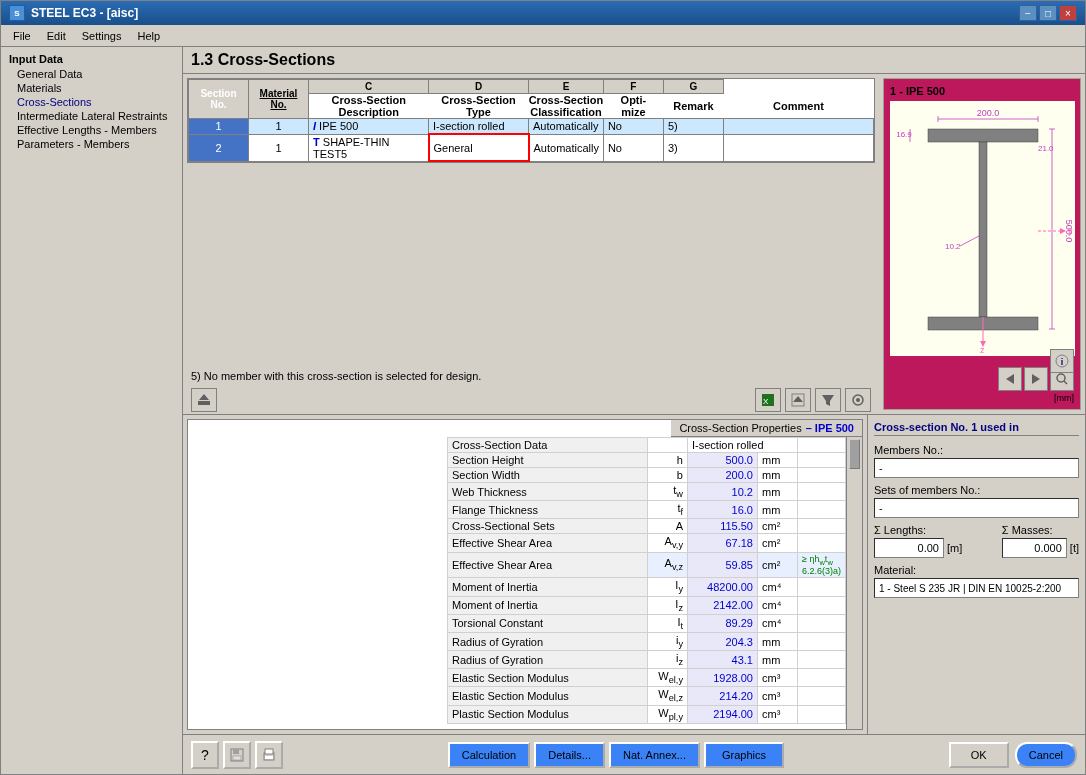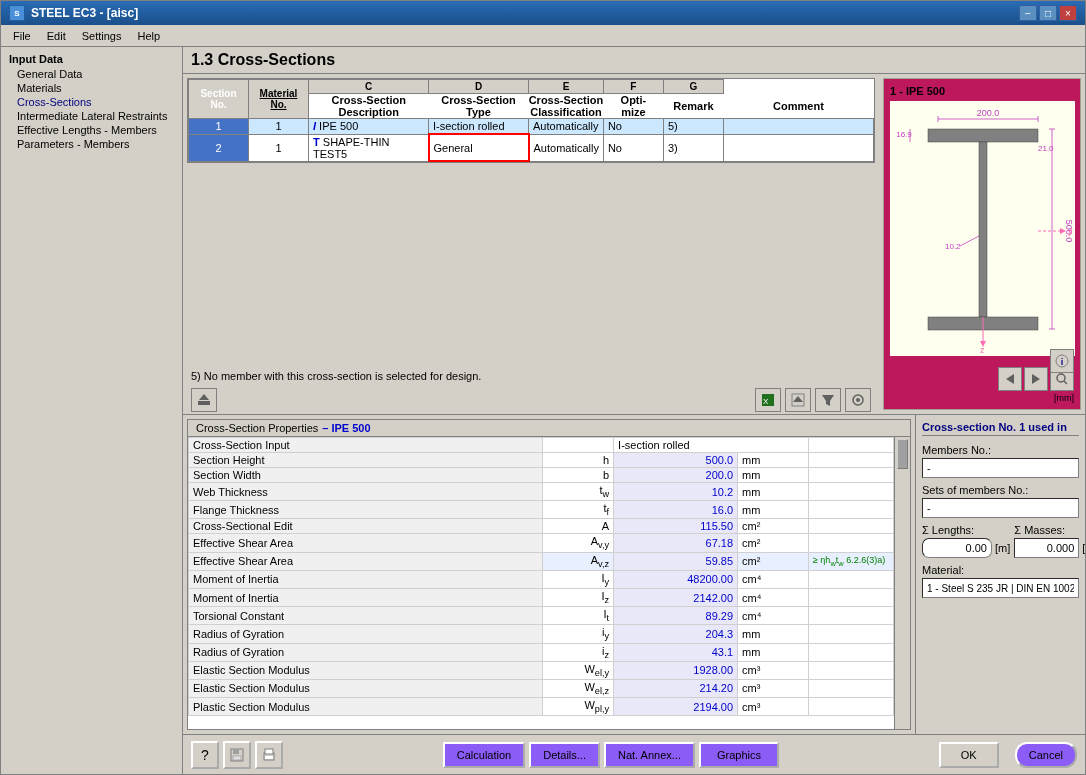--- a/index.html
+++ b/index.html
@@ -62,36 +62,36 @@
     .properties-header { background: #d4d0c8; padding: 2px 8px; font-size: 11px; border-bottom: 1px solid #808080; display: flex; gap: 4px; }
     .props-table { width: 100%; border-collapse: collapse; font-size: 11px; }
     .props-table tr td { border: 1px solid #d0d0d0; padding: 1px 4px; }
     .props-table tr td:first-child { background: #f0f0f0; width: 200px; }
     .props-table tr td:nth-child(2) { width: 40px; text-align: right; }
     .props-table tr td:nth-child(3) { text-align: right; color: #0000cc; background: #e8e8f8; width: 70px; }
     .props-table tr td:nth-child(4) { width: 40px; }
     .props-table tr td:nth-child(5) { font-size: 10px; color: #008000; }
     
     
-    .info-panel { width: 170px; background: #d4d0c8; border-left: 1px solid #808080; padding: 6px; display: flex; flex-direction: column; gap: 6px; }
+    .info-panel { width: 218px; background: #d4d0c8; border-left: 1px solid #808080; padding: 6px; display: flex; flex-direction: column; gap: 6px; }
     .info-title { font-size: 11px; font-weight: bold; color: #000080; border-bottom: 1px solid #808080; padding-bottom: 2px; margin-bottom: 2px; }
     .info-label { font-size: 11px; margin-bottom: 2px; }
     .info-input { width: 100%; background: white; border: 1px inset #808080; padding: 2px 4px; font-size: 11px; height: 20px; }
     .info-row { display: flex; justify-content: space-between; align-items: center; gap: 4px; }
     .info-input-half { flex: 1; background: white; border: 1px inset #808080; padding: 2px 4px; font-size: 11px; height: 20px; text-align: right; }
     .info-unit { font-size: 11px; }
     .info-material { width: 100%; background: white; border: 1px inset #808080; padding: 2px 4px; font-size: 10px; height: 20px; }
     
     
     .bottom-toolbar { height: 40px; background: #d4d0c8; border-top: 1px solid #808080; display: flex; align-items: center; padding: 0 8px; gap: 4px; justify-content: space-between; }
     .toolbar-left { display: flex; gap: 4px; }
     .toolbar-center { display: flex; gap: 4px; }
-    .toolbar-right { display: flex; gap: 16px; }
-    
-    .btn { height: 26px; padding: 0 12px; background: #8b5cf6; border: 2px outset #ffffff; cursor: pointer; font-size: 11px; display: flex; align-items: center; justify-content: center; min-width: 60px; }
+    .toolbar-right { display: flex; gap: 6px; }
+    
+    .btn { height: 26px; padding: 0 12px; background: #3b82f6; border: 2px outset #ffffff; cursor: pointer; font-size: 11px; display: flex; align-items: center; justify-content: center; min-width: 60px; }
     .btn.primary { background: #d4d0c8; }
     .btn-icon { width: 28px; height: 28px; background: #d4d0c8; border: 2px outset #ffffff; cursor: pointer; display: flex; align-items: center; justify-content: center; font-size: 14px; }
     
     .props-scroll { display: flex; flex-direction: row; flex: 1; overflow: hidden; }
     .props-content { flex: 1; overflow-y: auto; }
     .props-scrollbar { width: 16px; background: #d4d0c8; border-left: 1px solid #808080; display: flex; flex-direction: column; }
     .scrollbar-thumb { background: #a0a0a0; height: 30px; margin: 2px; border: 1px outset #d0d0d0; }
 
     .preview-container { width: 198px; background: #be185d; margin: 4px; border: 1px solid #a0a090; }
     .table-wrapper { flex: 1; overflow: auto; margin: 4px; }
@@ -308,31 +308,31 @@
                 </svg>
             </button>
           </div>
 
           <div class="preview-mm" style="margin-top:2px;">[mm]</div>
         </div>
       </div>
 
       <div class="bottom-area">
 
-        <div style="flex:1; display:flex; flex-direction:column; margin:4px; border:1px solid #808080; background:white; overflow:hidden;">
+        <div style="flex:1; display:flex; flex-direction:column; margin:4px; border:1px solid #808080; background:white; overflow:hidden;align-items:flex-end;">
           <div class="properties-header">
             <span>Cross-Section Properties</span>
             <span style="color:#0000cc; font-weight:bold;"> – IPE 500</span>
           </div>
           <div class="props-scroll">
             <div class="props-content">
               <table class="props-table">
                 <tbody>
                   <tr>
-                    <td>Cross-Section Input</td>
+                    <td>Cross-Section Data</td>
                     <td></td>
                     <td colspan="2" style="text-align:left; background:white; color:black;">I-section rolled</td>
                     <td></td>
                   </tr>
                   <tr>
                     <td>Section Height</td>
                     <td>h</td>
                     <td>500.0</td>
                     <td>mm</td>
                     <td></td>
@@ -352,21 +352,21 @@
                     <td></td>
                   </tr>
                   <tr>
                     <td>Flange Thickness</td>
                     <td>t<sub>f</sub></td>
                     <td>16.0</td>
                     <td>mm</td>
                     <td></td>
                   </tr>
                   <tr>
-                    <td>Cross-Sectional Edit</td>
+                    <td>Cross-Sectional Sets</td>
                     <td>A</td>
                     <td>115.50</td>
                     <td>cm²</td>
                     <td></td>
                   </tr>
                   <tr>
                     <td>Effective Shear Area</td>
                     <td>A<sub>v,y</sub></td>
                     <td>67.18</td>
                     <td>cm²</td>
@@ -454,21 +454,21 @@
 
           <div>
             <div class="info-label">Sets of members No.:</div>
             <input class="info-input" type="text" value="-" readonly="" style="">
           </div>
 
           <div class="info-row">
             <div>
               <div class="info-label">Σ Lengths:</div>
               <div style="display:flex; align-items:center; gap:3px;">
-                <input class="info-input-half" type="text" value="0.00" readonly="" style="width: 70px; border-radius: 7px;">
+                <input class="info-input-half" type="text" value="0.00" readonly="" style="width: 70px;">
                 <span class="info-unit">[m]</span>
               </div>
             </div>
             <div>
               <div class="info-label">Σ Masses:</div>
               <div style="display:flex; align-items:center; gap:3px;">
                 <input class="info-input-half" type="text" value="0.000" readonly="" style="width: 65px;">
                 <span class="info-unit">[t]</span>
               </div>
             </div>

